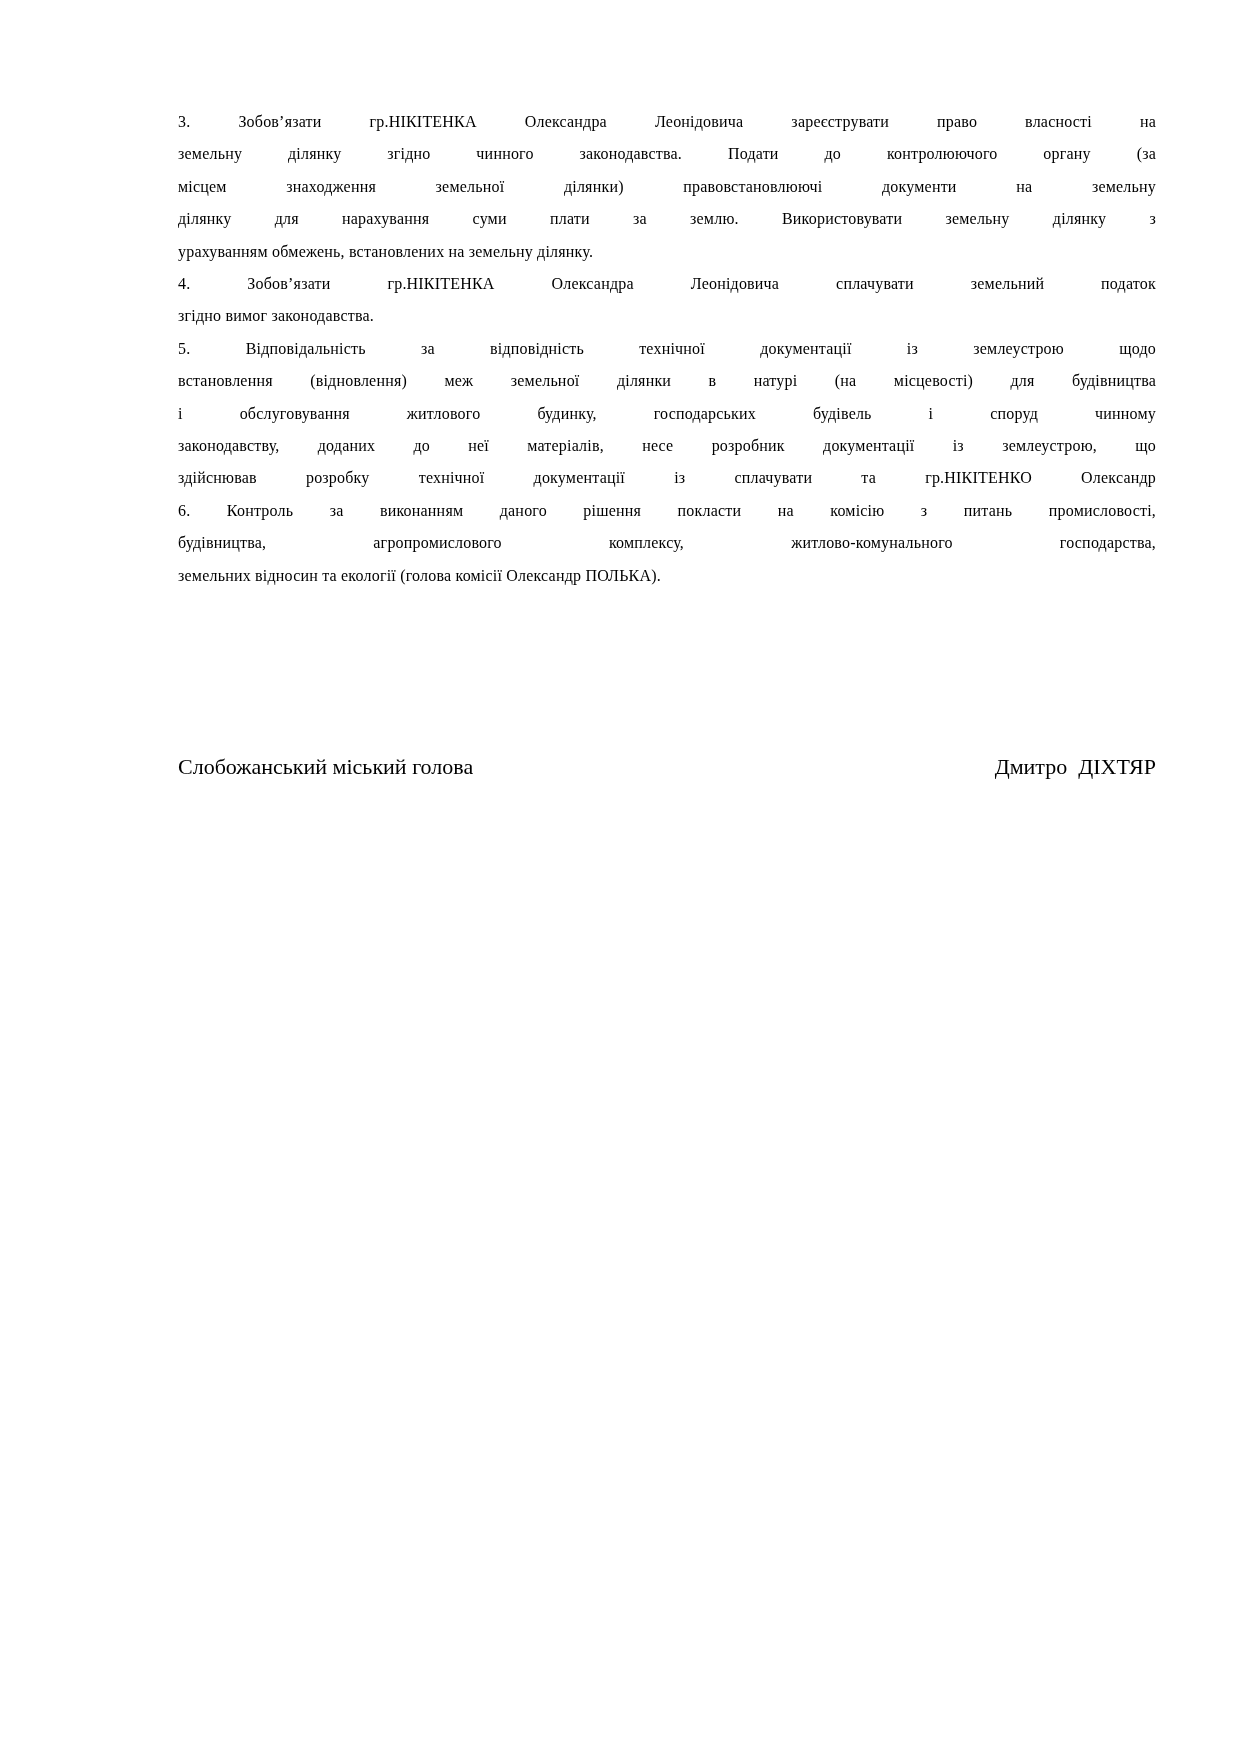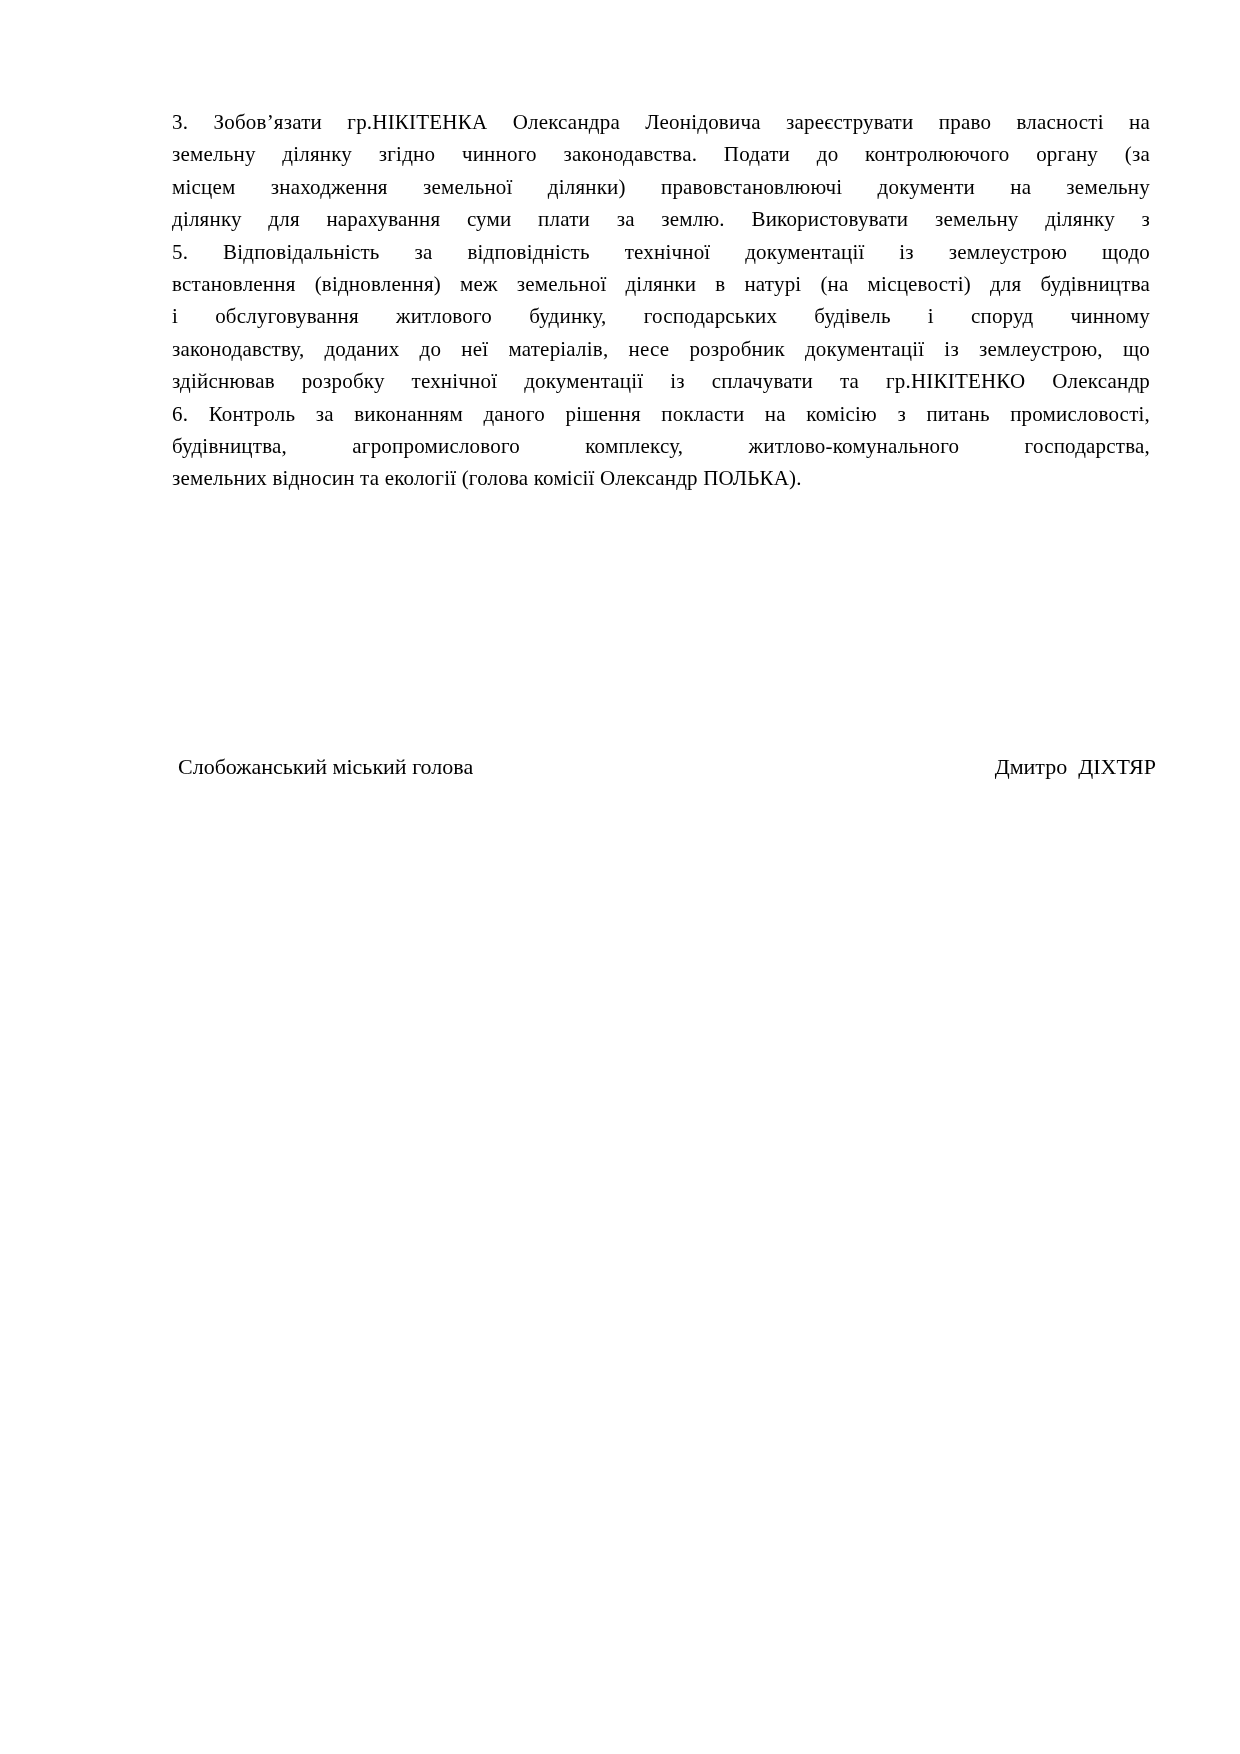--- a/index.html
+++ b/index.html
@@ -12,24 +12,24 @@
     width: 1240px;
     height: 1754px;
     margin: 0 auto;
     background: #ffffff;
     overflow: hidden;
     font-family: "Liberation Serif", "DejaVu Serif", serif;
     color: #000000;
   }
   .doc-body {
     position: absolute;
-    left: 172px;
+    left: 178px;
     top: 106px;
     width: 978px;
-    font-size: 21px;
+    font-size: 16px;
     line-height: 32.4px;
     letter-spacing: 0.2px;
   }
   .paragraph {
     margin: 0;
     padding: 0;
   }
   .line {
     text-align: justify;
     text-align-last: justify;
@@ -59,20 +59,25 @@
 
 <div class="page">
 
   <div class="doc-body">
 
   <div class="paragraph">
         <div class="line">3. Зобов’язати  гр.НІКІТЕНКА Олександра Леонідовича зареєструвати право власності на</div>
         <div class="line">земельну ділянку згідно чинного законодавства. Подати до контролюючого органу (за</div>
         <div class="line">місцем знаходження земельної ділянки) правовстановлюючі документи на земельну</div>
         <div class="line">ділянку для нарахування суми плати за землю. Використовувати земельну ділянку з</div>
+        <div class="line last">урахуванням обмежень, встановлених на земельну ділянку.</div>
+      </div>
+      <div class="paragraph">
+        <div class="line">4. Зобов’язати гр.НІКІТЕНКА Олександра Леонідовича сплачувати земельний податок</div>
+        <div class="line last">згідно вимог законодавства.</div>
       </div>
       <div class="paragraph">
         <div class="line">5. Відповідальність за відповідність технічної документації із землеустрою щодо</div>
         <div class="line">встановлення (відновлення) меж земельної ділянки в натурі (на місцевості) для будівництва</div>
         <div class="line">і обслуговування житлового будинку, господарських будівель і споруд чинному</div>
         <div class="line">законодавству, доданих до неї матеріалів, несе розробник документації із землеустрою, що</div>
         <div class="line">здійснював розробку технічної документації із сплачувати та гр.НІКІТЕНКО Олександр</div>
       </div>
       <div class="paragraph">
         <div class="line">6. Контроль за виконанням даного рішення покласти  на  комісію з питань промисловості,</div>

